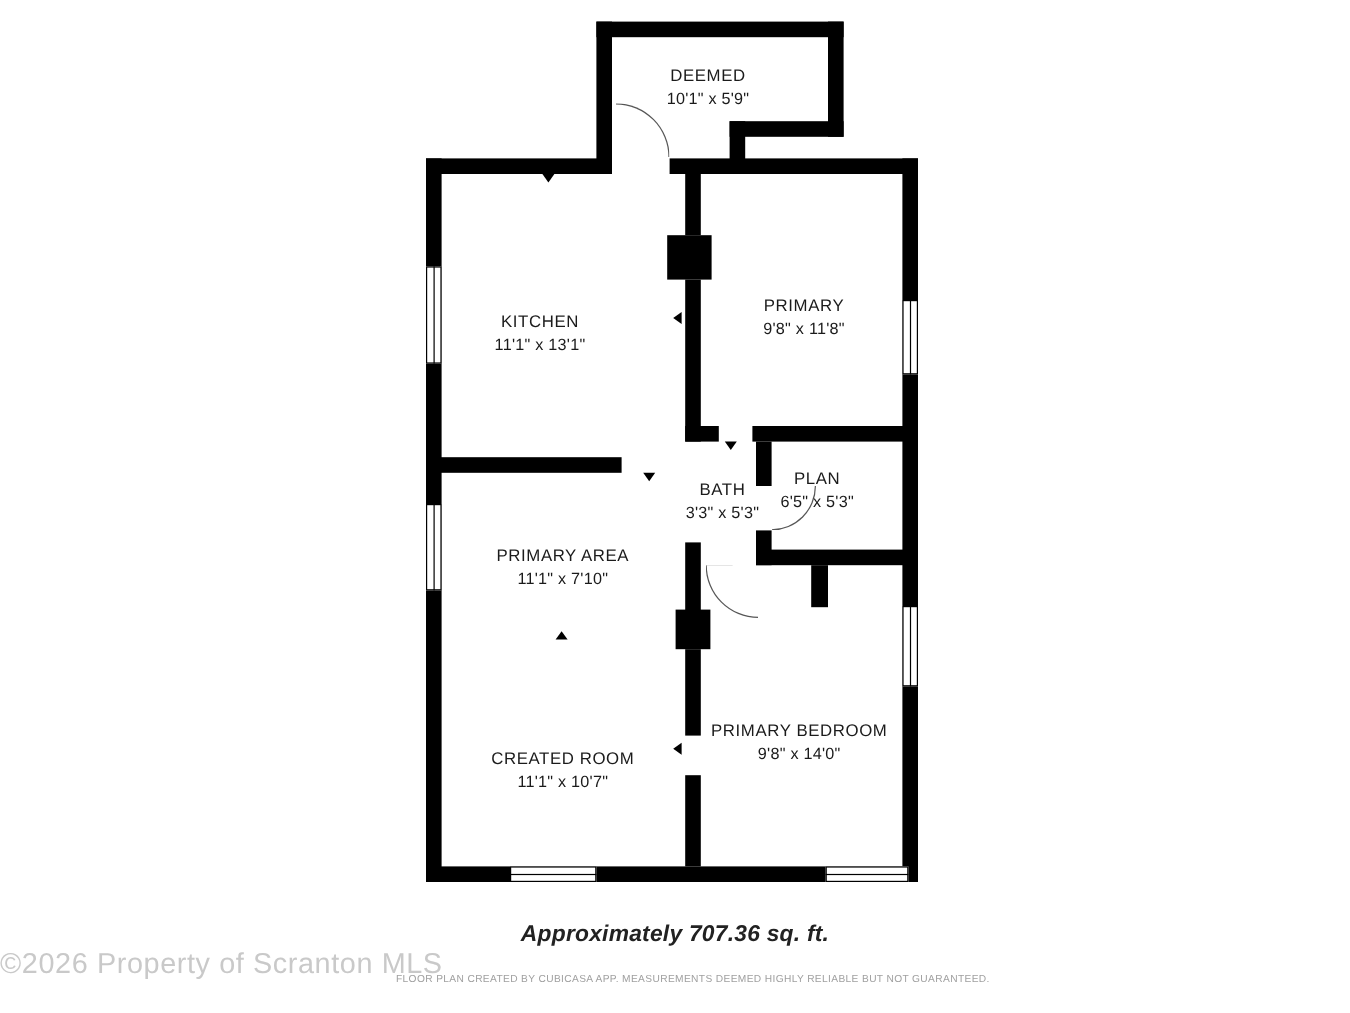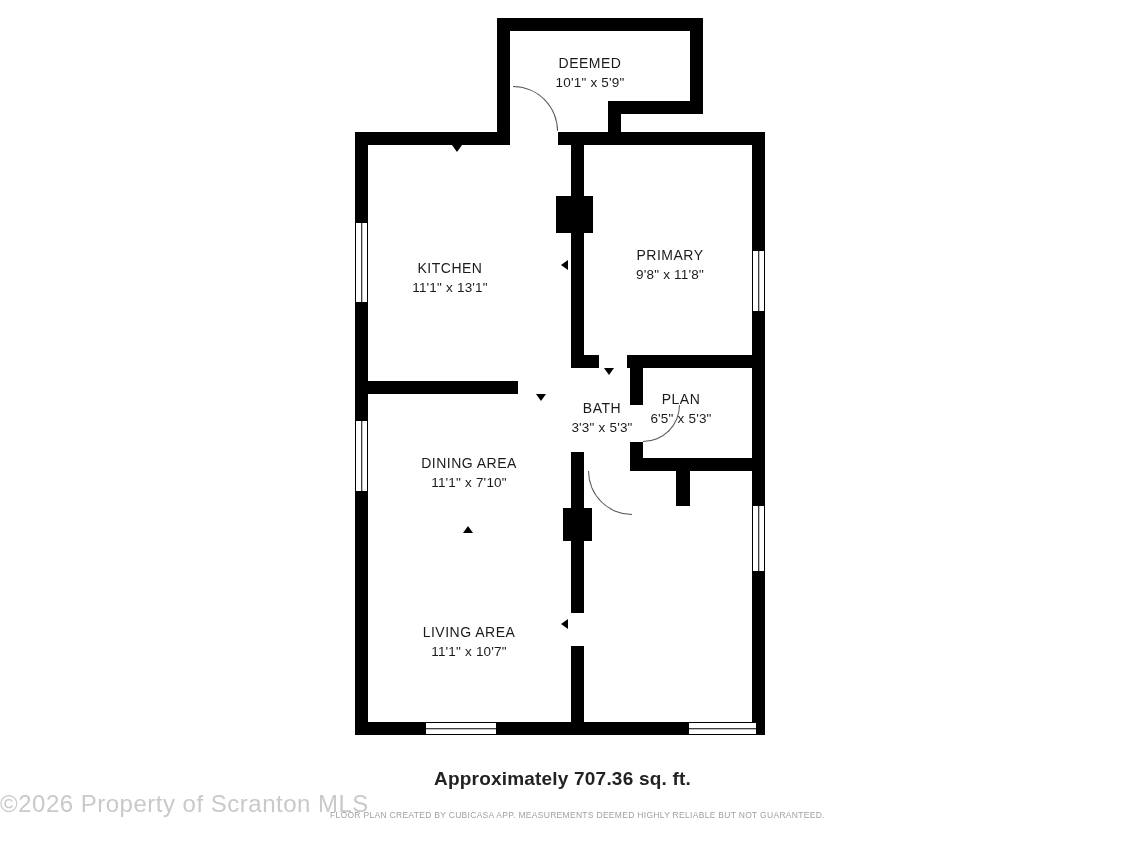--- a/index.html
+++ b/index.html
@@ -16,21 +16,21 @@
   .win.h .c { top:50%; left:-1px; right:-1px; height:1.5px; transform:translateY(-50%); }
   .arc { position:absolute; }
   .tri { position:absolute; width:0; height:0; }
   .tri.down  { border-left:5px solid transparent; border-right:5px solid transparent; border-top:7px solid #000; }
   .tri.up    { border-left:5px solid transparent; border-right:5px solid transparent; border-bottom:7px solid #000; }
   .tri.left  { border-top:5px solid transparent; border-bottom:5px solid transparent; border-right:7px solid #000; }
   .label { position:absolute; transform:translate(-50%,-50%); text-align:center; color:#1b1b1b; white-space:nowrap; }
   .label .nm { font-size:14px; letter-spacing:.5px; font-weight:500; }
   .label .dm { font-size:13.5px; margin-top:4px; letter-spacing:.2px; }
   .area-text { position:absolute; left:0; right:0; top:768px; text-align:center;
-               font-size:19px; font-weight:bold; color:#222; letter-spacing:.2px; }
+               font-size:19px; font-weight:bold; color:#222; letter-spacing:.2px;font-style:italic; }
   .disclaimer { position:absolute; left:330px; top:810px; font-size:8.5px;
                 color:#a0a0a0; letter-spacing:.3px; }
   .watermark { position:absolute; left:0px; top:790px; font-size:24px;
                color:#c9c9c9; letter-spacing:.5px; }
 </style>
 </head>
 <body>
 
 <div style="position:absolute; inset:0;">
 
@@ -105,25 +105,29 @@
   </div>
   <div class="label" style="left:602px;top:417px;">
     <div class="nm">BATH</div>
     <div class="dm">3'3" x 5'3"</div>
   </div>
   <div class="label" style="left:681px;top:408px;">
     <div class="nm">PLAN</div>
     <div class="dm">6'5" x 5'3"</div>
   </div>
   <div class="label" style="left:469px;top:472px;">
-    <div class="nm">DINING AREA</div>
+    <div class="nm">PRIMARY AREA</div>
     <div class="dm">11'1" x 7'10"</div>
   </div>
   <div class="label" style="left:469px;top:641px;">
-    <div class="nm">LIVING AREA</div>
+    <div class="nm">CREATED ROOM</div>
     <div class="dm">11'1" x 10'7"</div>
+  </div>
+  <div class="label" style="left:666px;top:618px;">
+    <div class="nm">PRIMARY BEDROOM</div>
+    <div class="dm">9'8" x 14'0"</div>
   </div>
 
   <div class="watermark">©2026 Property of Scranton MLS</div>
   <div class="area-text">Approximately 707.36 sq. ft.</div>
   <div class="disclaimer">FLOOR PLAN CREATED BY CUBICASA APP. MEASUREMENTS DEEMED HIGHLY RELIABLE BUT NOT GUARANTEED.</div>
 
 </div>
 
 </body></html>

